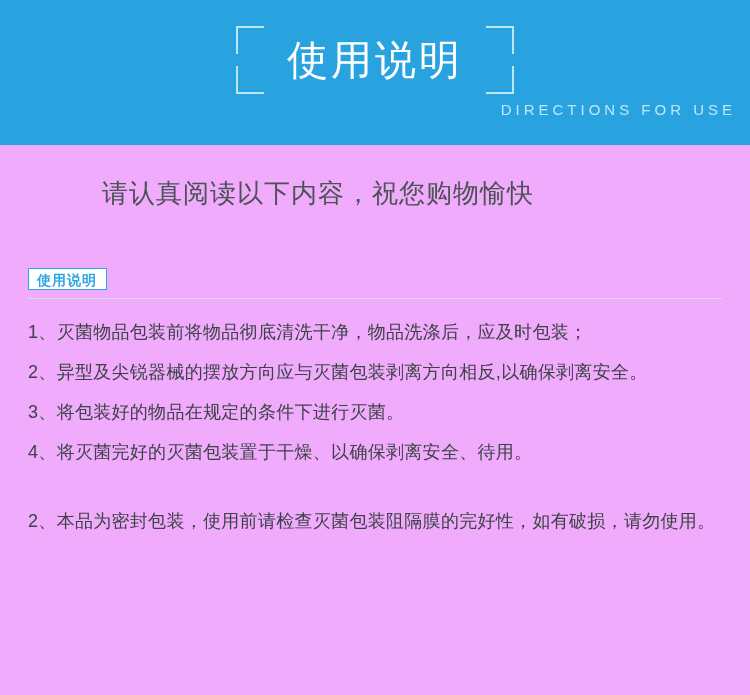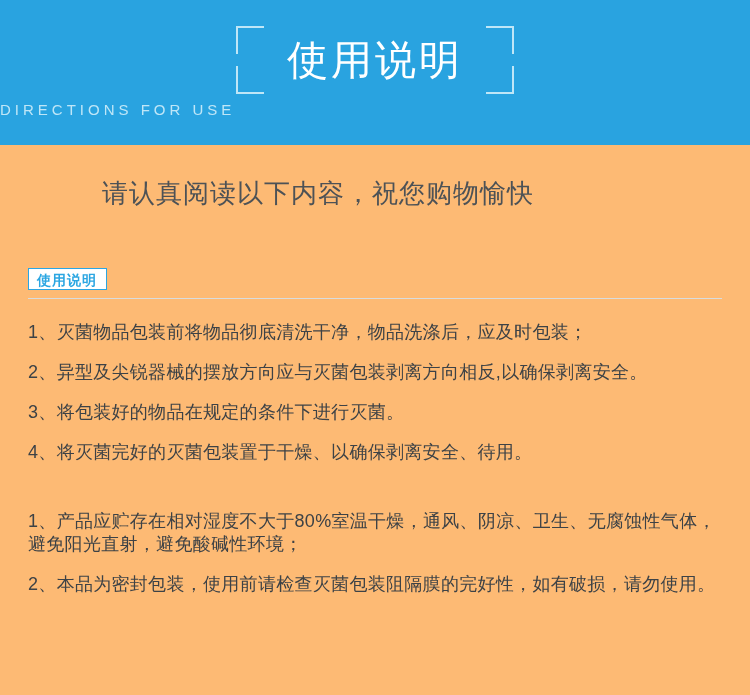--- a/index.html
+++ b/index.html
@@ -10,21 +10,21 @@
     width: 750px;
     height: 695px;
     background: #ffffff;
     font-family: "Liberation Sans", sans-serif;
     overflow: hidden;
   }
   .page {
     position: relative;
     width: 750px;
     height: 695px;
-    background: #fdba74;
+    background: #f0abfc;
   }
   
   .banner {
     position: relative;
     width: 750px;
     height: 145px;
     background: #29a3e0;
     box-sizing: border-box;
   }
   .banner-inner {
@@ -63,21 +63,21 @@
     font-size: 41px;
     letter-spacing: 3px;
     font-family: "Liberation Sans", sans-serif;
     white-space: nowrap;
   }
   .banner-sub {
     position: absolute;
     left: 0;
     top: 101px;
     width: 736px;
-    text-align: left;
+    text-align: right;
     color: #bfe6f7;
     font-size: 15px;
     letter-spacing: 4px;
     font-family: "Liberation Sans", sans-serif;
   }
   
   .lead {
     position: absolute;
     left: 0;
     top: 176px;
@@ -179,19 +179,18 @@
         <li><span class="item-num">2、</span><span class="item-text">异型及尖锐器械的摆放方向应与灭菌包装剥离方向相反,以确保剥离安全。</span></li>
         <li><span class="item-num">3、</span><span class="item-text">将包装好的物品在规定的条件下进行灭菌。</span></li>
         <li><span class="item-num">4、</span><span class="item-text">将灭菌完好的灭菌包装置于干燥、以确保剥离安全、待用。</span></li>
       </ul>
     </div>
 
     <div class="spacer"></div>
 
     <div class="section">
       <ul class="list notes-list">
-        <li><span class="item-num">1、</span><span class="item-text">产品应贮存在相对湿度不大于80%室温干燥，通风、阴凉、卫生、无腐蚀性气体，避免阳光直射，避免酸碱性环境；</span></li>
         <li><span class="item-num">2、</span><span class="item-text">本品为密封包装，使用前请检查灭菌包装阻隔膜的完好性，如有破损，请勿使用。</span></li>
       </ul>
     </div>
 
   </div>
 </div>
 
 </body></html>

